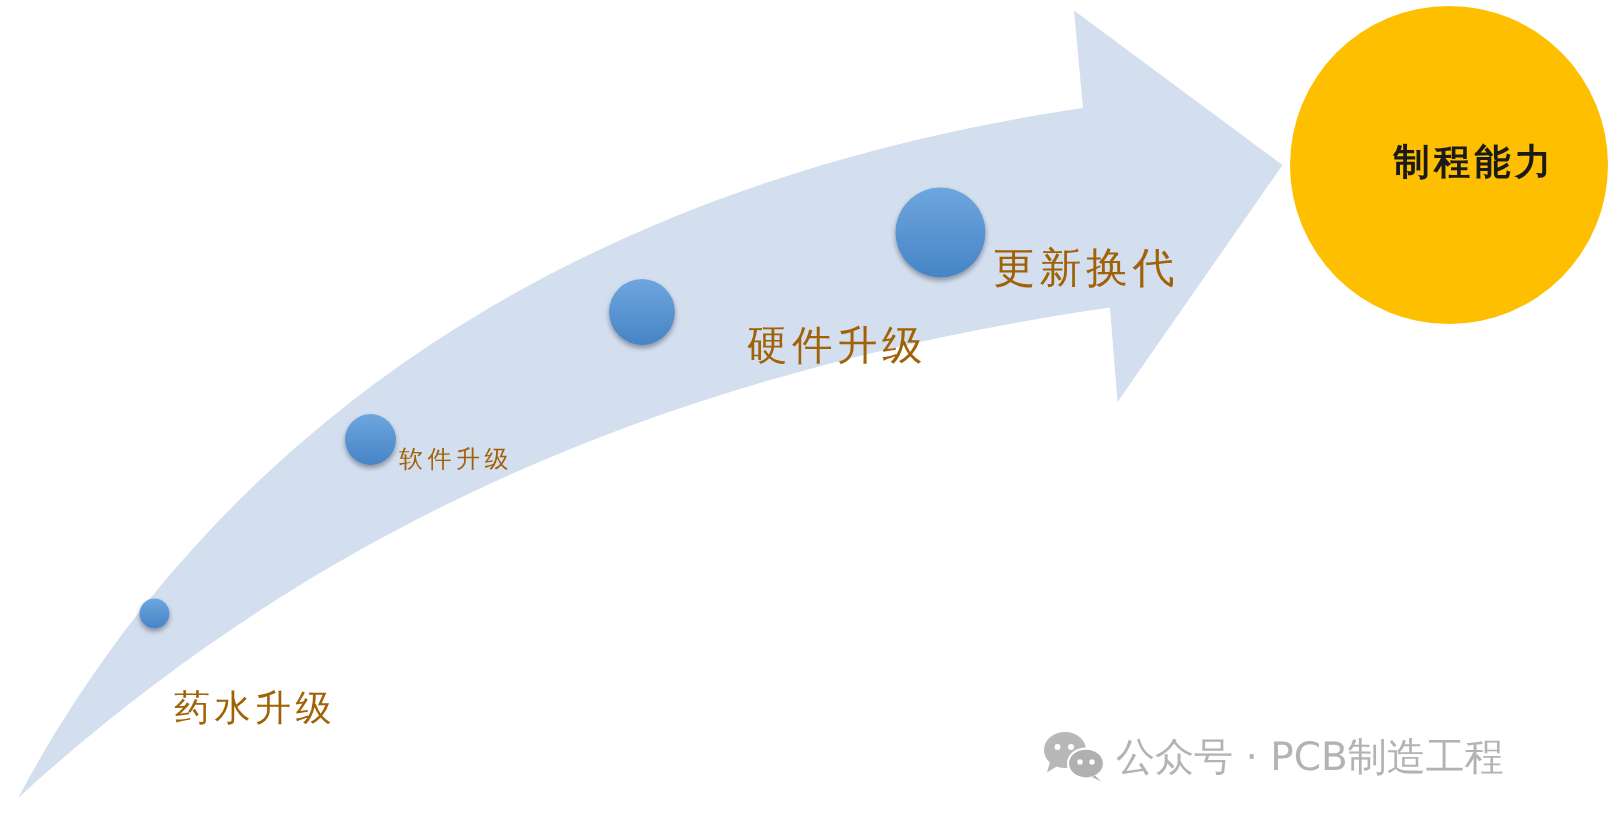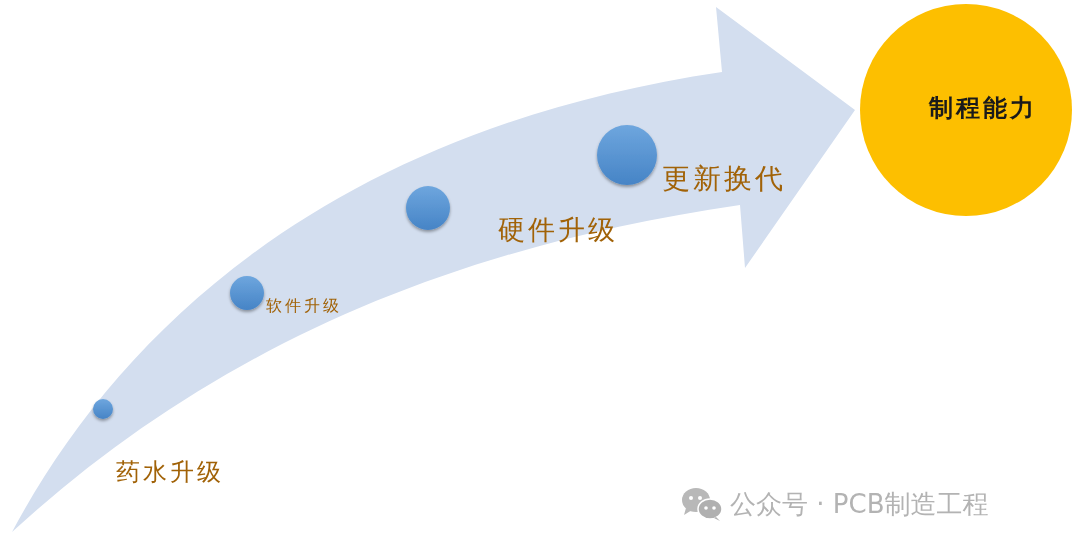--- a/index.html
+++ b/index.html
@@ -4,21 +4,21 @@
 <style>
   html, body { margin:0; padding:0; background:#ffffff; }
   body { width:1080px; height:546px; position:relative; overflow:hidden;
          font-family:"DejaVu Serif","Liberation Serif",serif; }
   #canvas { position:absolute; left:0; top:0; width:1080px; height:546px; }
   .stage-label { position:absolute; color:#a16207; font-family:Liberation Serif, serif;
                  letter-spacing:3px; white-space:nowrap; }
   .target-label { position:absolute; left:867px; top:92px; width:232px; text-align:center;
                   font-size:24px; font-weight:bold; letter-spacing:3px; color:#1a1a1a;
                   font-family:"DejaVu Serif","Liberation Serif",serif; }
-  .watermark { position:absolute; left:680px; top:484px; height:40px; display:flex; align-items:center;
+  .watermark { position:absolute; left:694px; top:484px; height:40px; display:flex; align-items:center;
                color:#b3b3b3; font-family:"DejaVu Sans","Liberation Sans",sans-serif; font-size:26px; }
   .watermark .wm-icon { width:44px; height:36px; margin-right:6px; }
 </style>
 </head>
 <body>
 
 <svg id="canvas" viewBox="0 0 1080 546" xmlns="http://www.w3.org/2000/svg">
   <defs>
     <linearGradient id="dotGrad" x1="0" y1="0" x2="0" y2="1">
       <stop offset="0" stop-color="#6ea6de"></stop>

